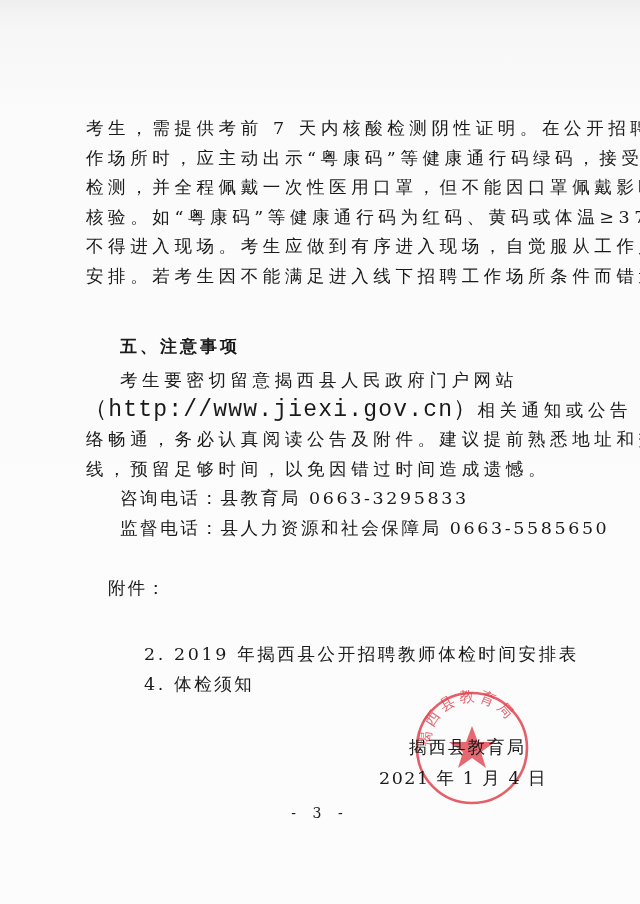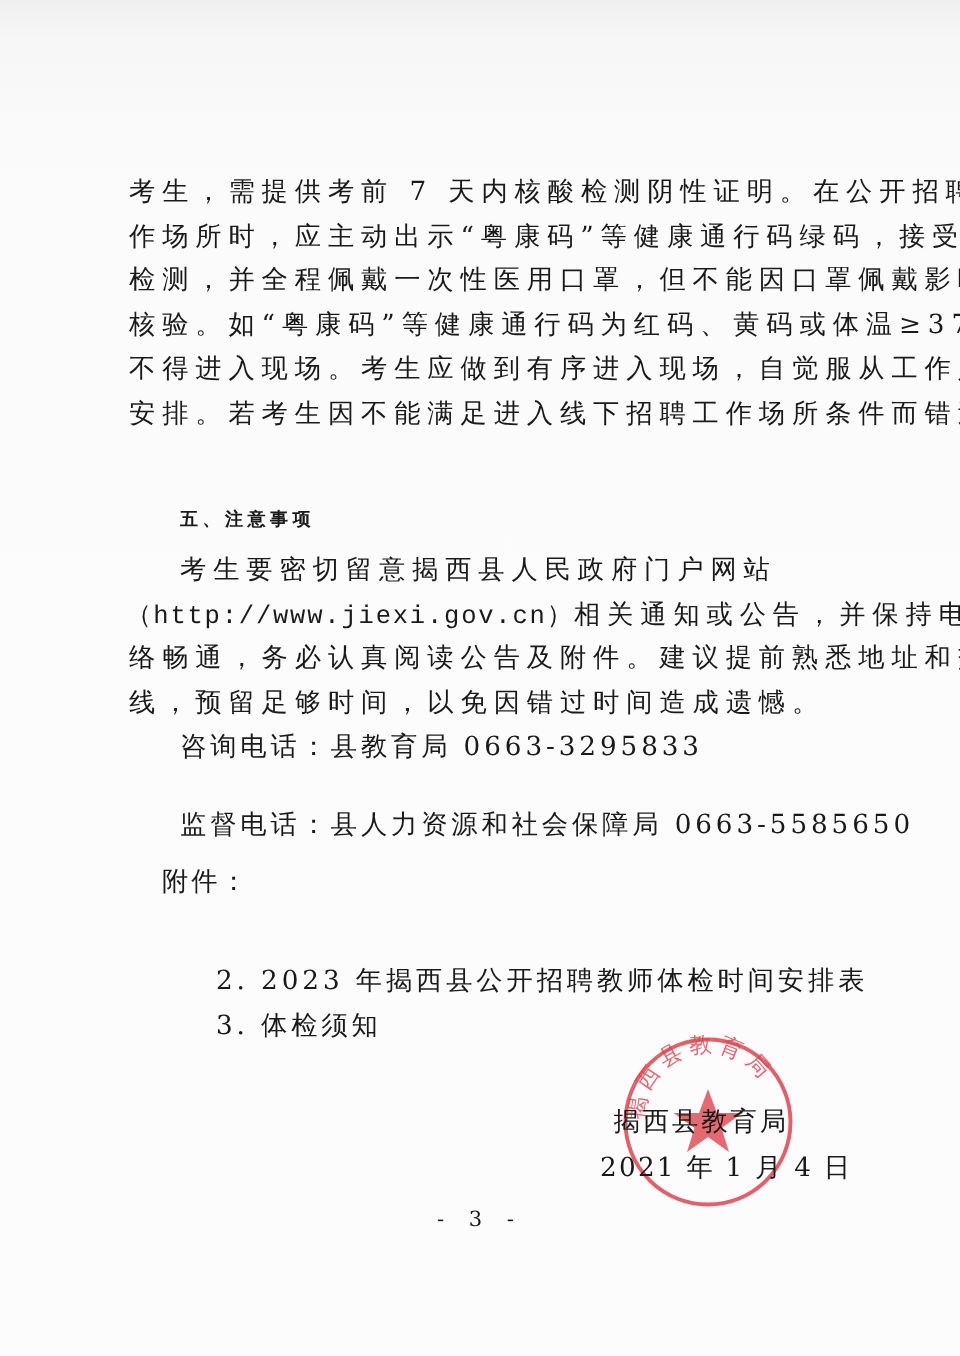--- a/index.html
+++ b/index.html
@@ -12,23 +12,23 @@
     .page {
       position: absolute; left: 0; top: 0; width: 640px; height: 904px;
       background: linear-gradient(180deg, #efefef 0px, #f7f7f7 30px, #fbfbfb 120px, #fcfcfc 100%);
     }
     .line {
       position: absolute; left: 86px; white-space: nowrap;
       font-size: 17.5px; line-height: 22px; letter-spacing: 4.6px;
     }
     .heading {
       font-family: "DejaVu Sans", "Liberation Sans", sans-serif;
-      font-weight: bold; letter-spacing: 3px; font-size: 12px;
+      font-weight: bold; letter-spacing: 3px; font-size: 17px;
     }
-    .url { letter-spacing: 1.2px; font-family: "Liberation Mono", "DejaVu Sans Mono", monospace; font-size: 17px; }
+    .url { letter-spacing: 1.2px; font-family: "Liberation Mono", "DejaVu Sans Mono", monospace; font-size: 23px; }
     .page-number {
       position: absolute; left: 0; width: 640px; top: 805px; text-align: center;
       font-size: 14px; letter-spacing: 6px;
     }
     .stamp {
       position: absolute; left: 414px; top: 690px; width: 116px; height: 116px;
     }
     .sign {
       position: absolute; white-space: nowrap; font-size: 17.5px; letter-spacing: 2px;
     }
@@ -48,34 +48,34 @@
   <div class="line heading" style="top:335px; left:120px">五、注意事项</div>
 
   <div class="line" style="top:369px; left:120px">考生要密切留意揭西县人民政府门户网站</div>
   <div class="line" style="top:399px; left:84px">
     <span class="url">（http://www.jiexi.gov.cn）</span><span>相关通知或公告，并保持电话联</span>
   </div>
   <div class="line" style="top:428px">络畅通，务必认真阅读公告及附件。建议提前熟悉地址和交通路</div>
   <div class="line" style="top:458px">线，预留足够时间，以免因错过时间造成遗憾。</div>
 
   <div class="line" style="top:487px; left:120px; letter-spacing:2.6px">咨询电话：县教育局 0663-3295833</div>
-  <div class="line" style="top:539px; left:120px; letter-spacing:2.6px">监督电话：县人力资源和社会保障局 0663-5585650</div>
+  <div class="line" style="top:517px; left:120px; letter-spacing:2.6px">监督电话：县人力资源和社会保障局 0663-5585650</div>
 
   <div class="line" style="top:577px; left:108px; letter-spacing:2px">附件：</div>
-  <div class="line" style="top:643px; left:144px; letter-spacing:2.6px">2. 2023 年揭西县公开招聘教师体检时间安排表</div>
-  <div class="line" style="top:673px; left:144px; letter-spacing:2.6px">3. 体检须知</div>
+  <div class="line" style="top:643px; left:144px; letter-spacing:2.6px">2. 2019 年揭西县公开招聘教师体检时间安排表</div>
+  <div class="line" style="top:673px; left:144px; letter-spacing:2.6px">4. 体检须知</div>
 
   <svg class="stamp" viewBox="0 0 116 116">
     <defs>
       <path id="arc" d="M 18 66 A 42 42 0 1 1 98 66"></path>
     </defs>
     <circle cx="58" cy="58" r="55" fill="none" stroke="#e0434f" stroke-width="2.6" opacity="0.85"></circle>
     <text font-size="15" fill="#e0434f" opacity="0.8" letter-spacing="4" font-family="DejaVu Sans, sans-serif">
       <textPath href="#arc" startOffset="6%">揭西县教育局</textPath>
     </text>
     <polygon points="58,36 64,52 81,52 67,62 72,78 58,68 44,78 49,62 35,52 52,52" fill="#e0434f" opacity="0.8"></polygon>
   </svg>
 
   <div class="sign" style="left:409px; top:735px">揭西县教育局</div>
-  <div class="sign" style="left:400px; top:766px; letter-spacing:1.5px">2021 年 1 月 4 日</div>
+  <div class="sign" style="left:379px; top:766px; letter-spacing:1.5px">2021 年 1 月 4 日</div>
 
   <div class="page-number">- 3 -</div>
 </div>
 
 </body></html>

